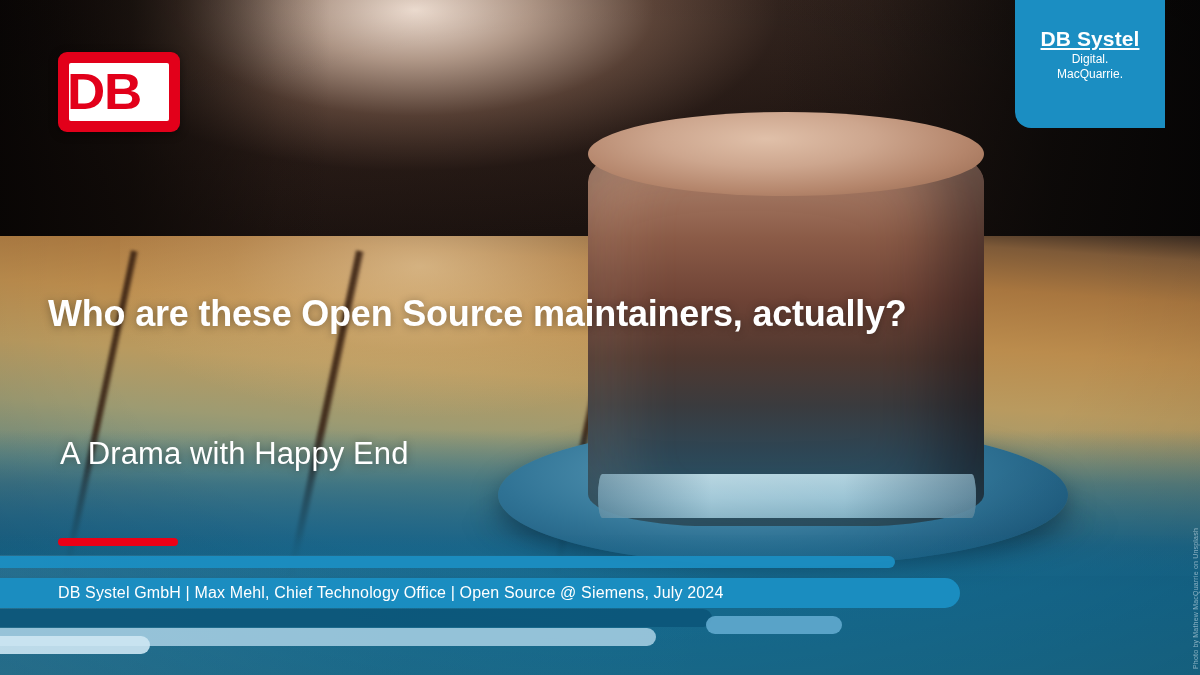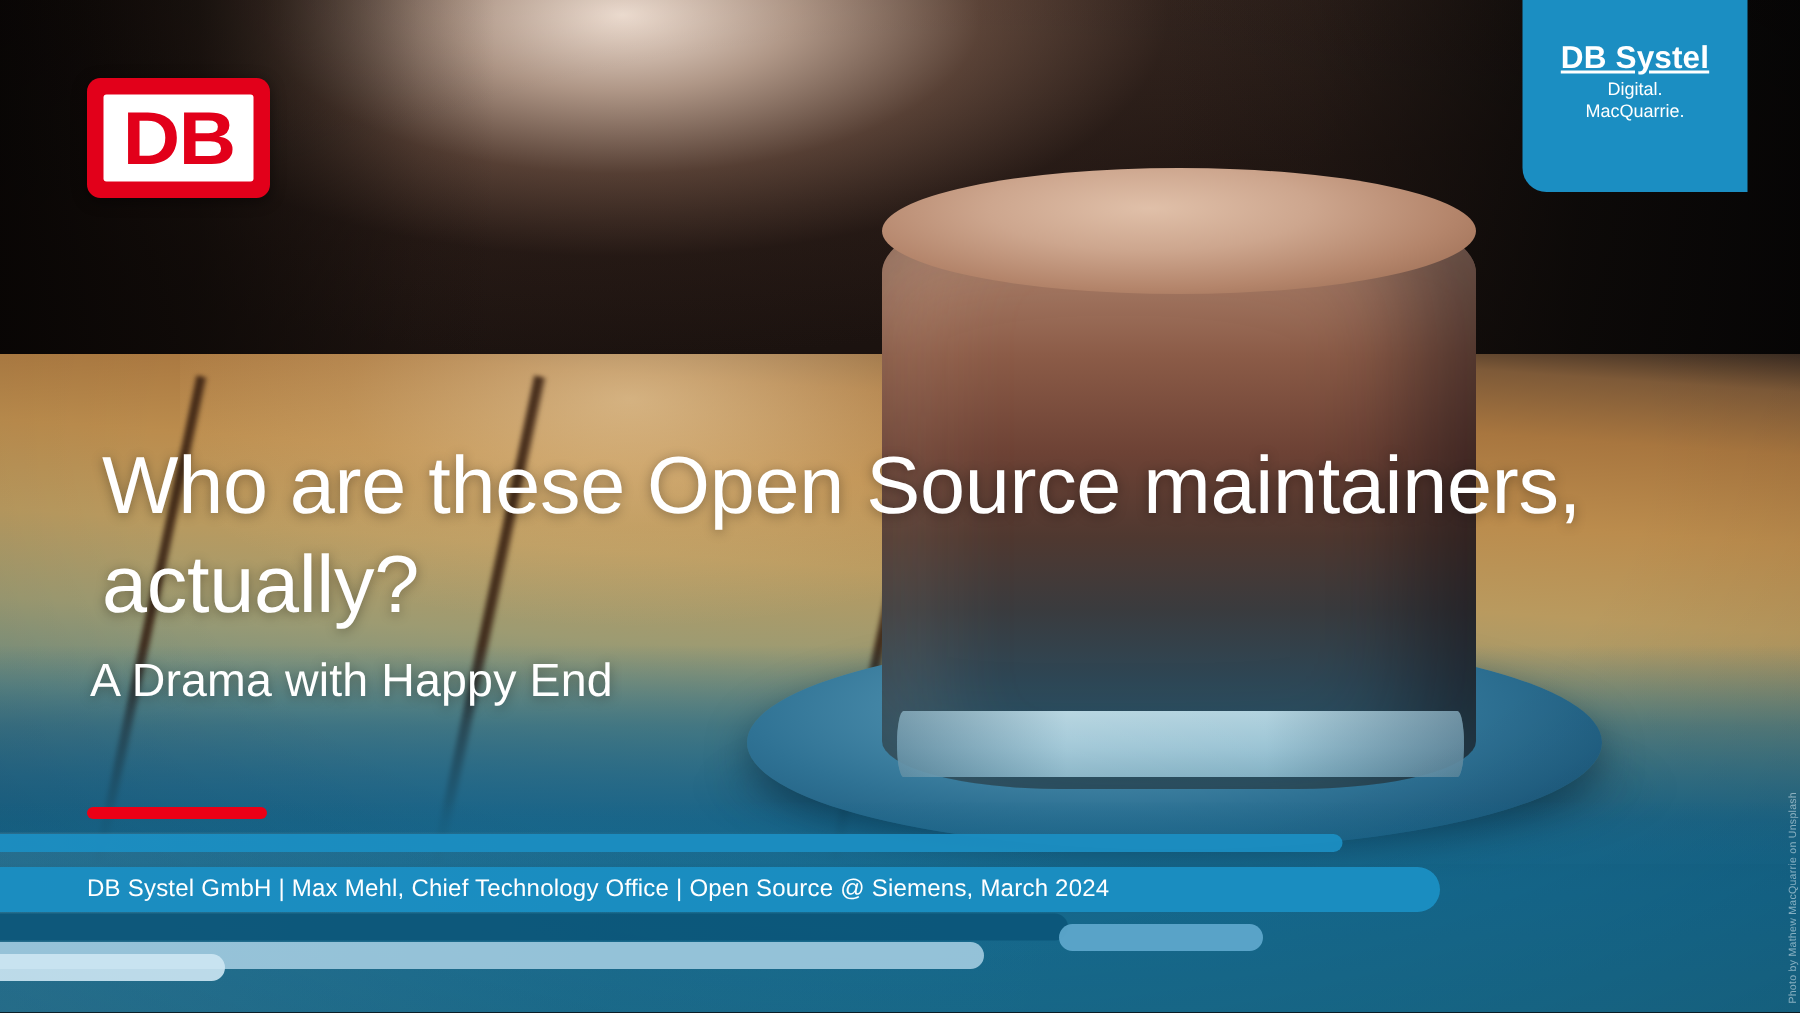--- a/index.html
+++ b/index.html
@@ -149,21 +149,21 @@
   
   .db-logo {
     position: absolute; left: 58px; top: 52px; width: 122px; height: 80px;
     background: #e2001a;
     border-radius: 9px;
     display: flex; align-items: center; justify-content: center;
     box-shadow: 0 2px 10px rgba(0,0,0,0.45);
   }
   .db-logo-inner {
     width: 100px; height: 58px; background: #ffffff; border-radius: 2px;
-    display: flex; align-items: center; justify-content: center;
+    display: flex; align-items: center; 
   }
   .db-logo-text {
     color: #e2001a;
     font-family: "Liberation Sans", sans-serif;
     font-weight: 700;
     font-size: 50px;
     line-height: 1;
     letter-spacing: -1px;
     transform: scaleX(1.06);
   }
@@ -176,24 +176,24 @@
     color: #ffffff;
     text-align: center;
     padding-top: 26px;
     box-sizing: border-box;
   }
   .systel-name { font-size: 21px; font-weight: 700; line-height: 1.25; letter-spacing: 0.1px; text-decoration: underline; }
   .systel-claim-1, .systel-claim-2 { font-size: 12px; font-weight: 400; line-height: 1.24; }
 
   
   .title {
-    position: absolute; left: 68px; top: 292px; width: 1030px;
+    position: absolute; left: 48px; top: 292px; width: 1030px;
     color: #ffffff;
-    font-size: 54px;
-    font-weight: 400;
+    font-size: 36px;
+    font-weight: 700;
     line-height: 1.22;
     letter-spacing: -0.2px;
     text-shadow: 0 1px 8px rgba(0,0,0,0.35);
   }
   .subtitle {
     position: absolute; left: 60px; top: 436px;
     color: #ffffff;
     font-size: 31px;
     font-weight: 400;
     letter-spacing: 0.1px;
@@ -283,17 +283,17 @@
   <div class="subtitle">A Drama with Happy End</div>
   <div class="red-rule"></div>
 
   <div class="deco-bar deco-top"></div>
   <div class="deco-bar deco-dark"></div>
   <div class="deco-bar deco-mid"></div>
   <div class="deco-bar deco-light"></div>
   <div class="deco-bar deco-pale"></div>
 
   <div class="footer-band"></div>
-  <div class="footer-text">DB Systel GmbH | Max Mehl, Chief Technology Office | Open Source @ Siemens, March 2024</div>
+  <div class="footer-text">DB Systel GmbH | Max Mehl, Chief Technology Office | Open Source @ Siemens, July 2024</div>
 
   <div class="photo-credit">Photo by Mathew MacQuarrie on Unsplash</div>
 
 </div>
 
 </body></html>

